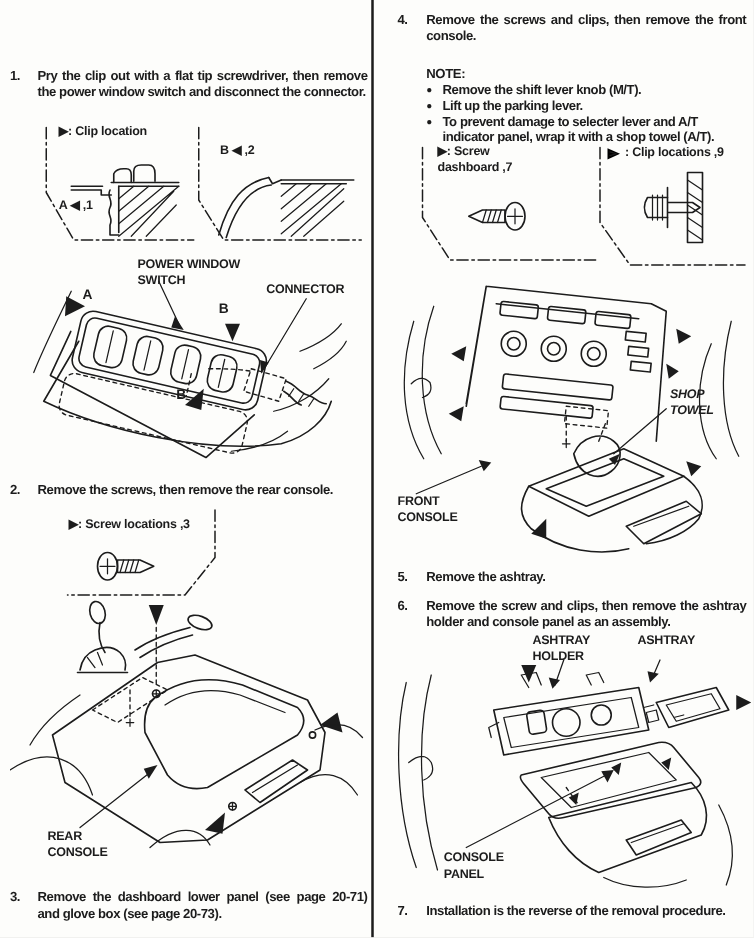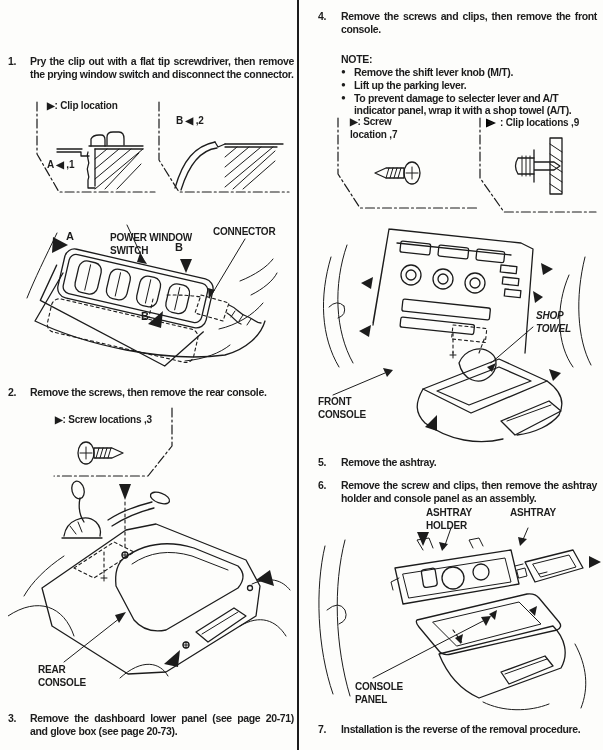--- a/index.html
+++ b/index.html
@@ -34,21 +34,21 @@
   .art .ds{stroke-dasharray:3 3;stroke-width:1.1;}
   .art .thin{stroke-width:1;}
   
   #caution{left:8px;top:9px;width:284px;font-size:11px;line-height:14px;}
   #step1{left:8px;top:55px;width:286px;}
   #clipbox-frame{left:25px;top:96px;}
   #clip-legend{left:47px;top:99px;text-align:right;}
   #clip-a{left:47px;top:114px;margin-top:44px;}
   #clip-b{left:176px;top:114px;}
   #pws-art{left:15px;top:203px;}
-  #lbl-pws{left:110px;top:206px;margin-top:26px;}
+  #lbl-pws{left:110px;top:206px;}
   #lbl-connector{left:213px;top:226px;}
   #lbl-a{left:66px;top:230px;}
   #lbl-b1{left:175px;top:241px;}
   #lbl-b2{left:141px;top:310px;}
   #step2{left:8px;top:386px;width:286px;}
   #screwbox-frame{left:48px;top:406px;}
   #screw-legend-rear{left:55px;top:413px;}
   #screw-icon-r{left:76px;top:440px;}
   #rear-art{left:8px;top:464px;}
   #lbl-rear{left:38px;top:664px;}
@@ -76,21 +76,21 @@
 </style>
 </head>
 <body>
 
 <div class="page">
   <div class="divider"></div>
 
 
   <div id="step1" class="step">
     <span class="num">1.</span>
-    <span class="txt">Pry the clip out with a flat tip screwdriver, then remove the prying window switch and disconnect the connector.</span>
+    <span class="txt">Pry the clip out with a flat tip screwdriver, then remove the power window switch and disconnect the connector.</span>
   </div>
 
   <svg id="clipbox-frame" class="art" width="272" height="110" viewBox="0 0 272 110">
     <path class="dd" d="M12,6 V58 L34,96 H130"></path>
     <path class="dd" d="M134,6 V64 L154,96 H264"></path>
 
     <path d="M32,53 H57 M32,56 H56 L56,60 H64"></path>
     <path d="M66,50 v-7 q2,-4 8,-4 h2 q4,0 4,5 v6"></path>
     <path d="M82,49 v-8 q0,-5 6,-5 h6 q5,0 5,7 v6"></path>
     <path d="M64,50 H118 M70,53 H118"></path>
@@ -209,21 +209,21 @@
       <span class="bullet">●</span>
       <span class="btxt">To prevent damage to selecter lever and A/T indicator panel, wrap it with a shop towel (A/T).</span>
     </div>
   </div>
 
   <svg id="legend2-frame" class="art" width="272" height="112" viewBox="0 0 272 112">
     <path class="dd" d="M10,8 V64 L32,98 H150"></path>
     <path class="dd" d="M152,8 V68 L176,102 H268"></path>
   </svg>
   <div id="screw-legend-front" class="legend">▶: Screw
-location ,7</div>
+dashboard ,7</div>
   <div id="clip-legend-front">
     <svg width="14" height="12" viewBox="0 0 14 12" class="art" style="position:static">
       <polygon points="2,1.5 12,6 2,10.5"></polygon>
       <path class="thin" d="M4,4.5 l5,1.5 M4,7.5 l5,-1.5"></path>
     </svg>
     <span>: Clip locations ,9</span>
   </div>
   <svg id="screw-icon-l" class="art" width="54" height="26" viewBox="0 0 54 26">
     <ellipse cx="44" cy="13" rx="8" ry="11"></ellipse>
     <path class="thin" d="M38,13 h12 M44,7 v12"></path>

